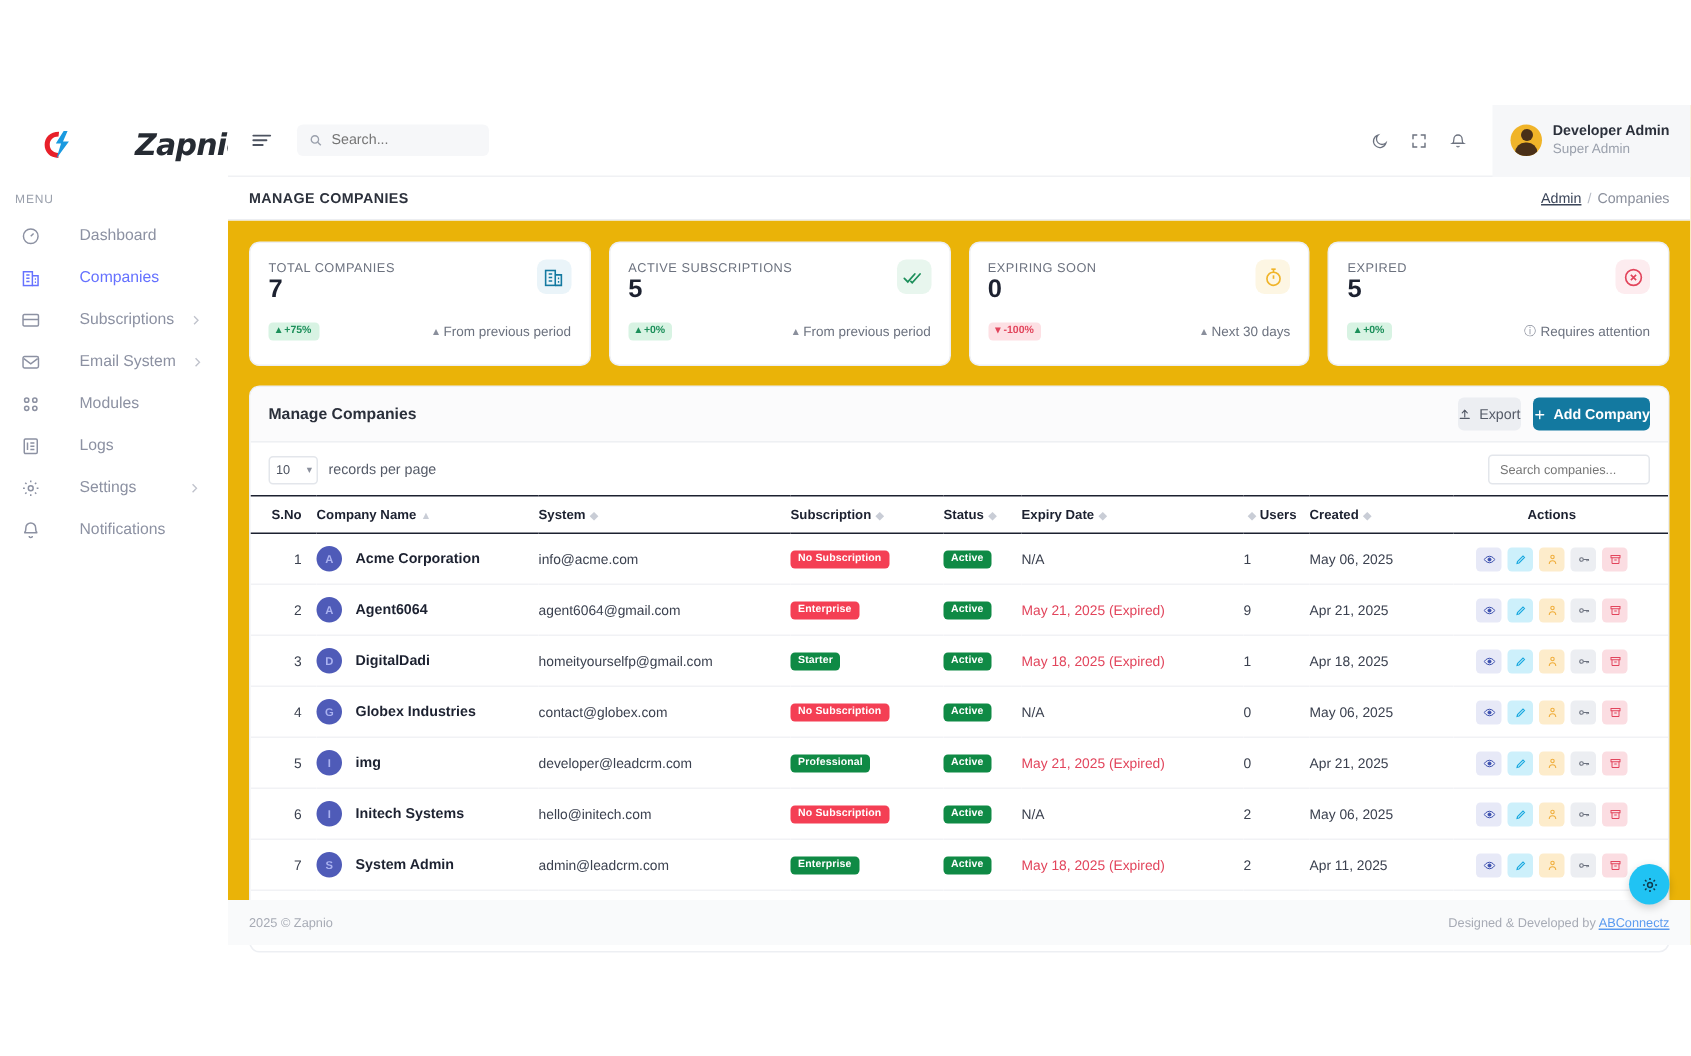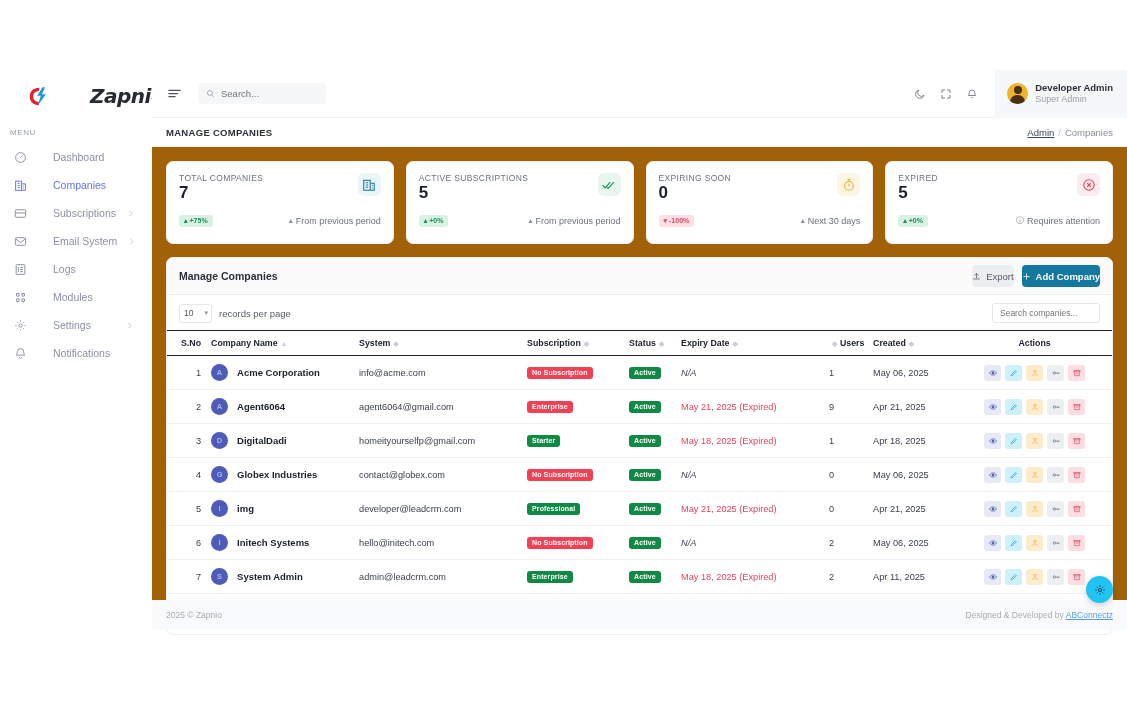--- a/index.html
+++ b/index.html
@@ -28,21 +28,21 @@
     border-radius: 5px;
   }
   .nav-item.active { color: #6571ff; }
   .nav-item .nav-ico { width: 13px; height: 13px; display:flex; align-items:center; justify-content:center; flex:0 0 auto;}
   .nav-item .nav-ico svg { width: 13px; height: 13px; display:block; }
   .nav-label { flex: 1; white-space: nowrap; padding-left: 16px; }
   .nav-chev { width: 9px; height: 9px; opacity: .55; margin-right: 12px;}
   .nav-chev svg { width:9px; height:9px; display:block; }
 
   
-  .main { position: absolute; left: 152px; top: 70px; width: 975px; height: 560px; background: #a16207; }
+  .main { position: absolute; left: 152px; top: 70px; width: 975px; height: 560px; background: #eab308; }
 
   .topbar {
     height: 48px; background: #fff; display: flex; align-items: center;
     padding: 0 0 0 14px; border-bottom: 1px solid #f0f1f4; position: relative;
   }
   .hamburger { width: 16px; height: 16px; display:flex; align-items:center; justify-content:center; cursor:pointer; }
   .hamburger svg { width:15px; height:15px; display:block; }
   .search-box {
     margin-left: 16px; width: 128px; height: 21px; background: #f6f7f9;
     border-radius: 4px; display: flex; align-items: center; gap: 6px; padding: 0 8px;
@@ -163,21 +163,21 @@
     align-items:center; justify-content:center; flex:0 0 auto;
   }
   .cname { font-weight:700; color:#1c2130; font-size:9.5px; }
   .badge {
     display:inline-block; font-size:7px; font-weight:700; color:#fff;
     padding: 2.5px 5px; border-radius:3px; letter-spacing:.1px;
   }
   .b-red { background:#f43f54; }
   .b-green { background:#0f8a45; }
   .expired-date { color:#e2455c; }
-  .muted-date { color:#3b414f;font-style:italic; }
+  .muted-date { color:#3b414f; }
 
   .actions { display:flex; gap:4px; justify-content:center; }
   .act {
     width:17px; height:16px; border-radius:3px; display:flex;
     align-items:center; justify-content:center; cursor:pointer;
   }
   .act svg { width:8px; height:8px; display:block; }
   .a-view { background:#e7e9f7; color:#3b4fae; }
   .a-edit { background:#cdf0fb; color:#1aa9e0; }
   .a-user { background:#fdeccb; color:#f0ae3c; }
@@ -276,39 +276,39 @@
       <span class="nav-label">Email System</span>
       <span class="nav-chev">
         <svg viewBox="0 0 24 24" fill="none" stroke="currentColor" stroke-width="2.4">
             <path d="M9 5l7 7-7 7"></path>
           </svg>
       </span>
     </div>
 
     <div class="nav-item">
       <span class="nav-ico">
-        <svg viewBox="0 0 24 24" fill="none" stroke="currentColor" stroke-width="1.8">
-            <rect x="4" y="3" width="16" height="18" rx="1.5"></rect>
-            <path d="M8 7.5v9"></path>
-            <path d="M11.5 8h5M11.5 12h5M11.5 16h5"></path>
-          </svg>
-      </span>
-      <span class="nav-label">Logs</span>
-    </div>
-
-    <div class="nav-item">
-      <span class="nav-ico">
         <svg viewBox="0 0 24 24" fill="none" stroke="currentColor" stroke-width="1.9">
             <circle cx="7" cy="7" r="2.6"></circle>
             <circle cx="17" cy="7" r="2.6"></circle>
             <circle cx="7" cy="17" r="2.6"></circle>
             <circle cx="17" cy="17" r="2.6"></circle>
           </svg>
       </span>
       <span class="nav-label">Modules</span>
+    </div>
+
+    <div class="nav-item">
+      <span class="nav-ico">
+        <svg viewBox="0 0 24 24" fill="none" stroke="currentColor" stroke-width="1.8">
+            <rect x="4" y="3" width="16" height="18" rx="1.5"></rect>
+            <path d="M8 7.5v9"></path>
+            <path d="M11.5 8h5M11.5 12h5M11.5 16h5"></path>
+          </svg>
+      </span>
+      <span class="nav-label">Logs</span>
     </div>
 
     <div class="nav-item">
       <span class="nav-ico">
         <svg viewBox="0 0 24 24" fill="none" stroke="currentColor" stroke-width="1.8">
             <circle cx="12" cy="12" r="3"></circle>
             <path d="M12 2.5v2.2M12 19.3v2.2M2.5 12h2.2M19.3 12h2.2M5.2 5.2l1.6 1.6M17.2 17.2l1.6 1.6M18.8 5.2l-1.6 1.6M6.8 17.2l-1.6 1.6"></path>
           </svg>
       </span>
       <span class="nav-label">Settings</span>

